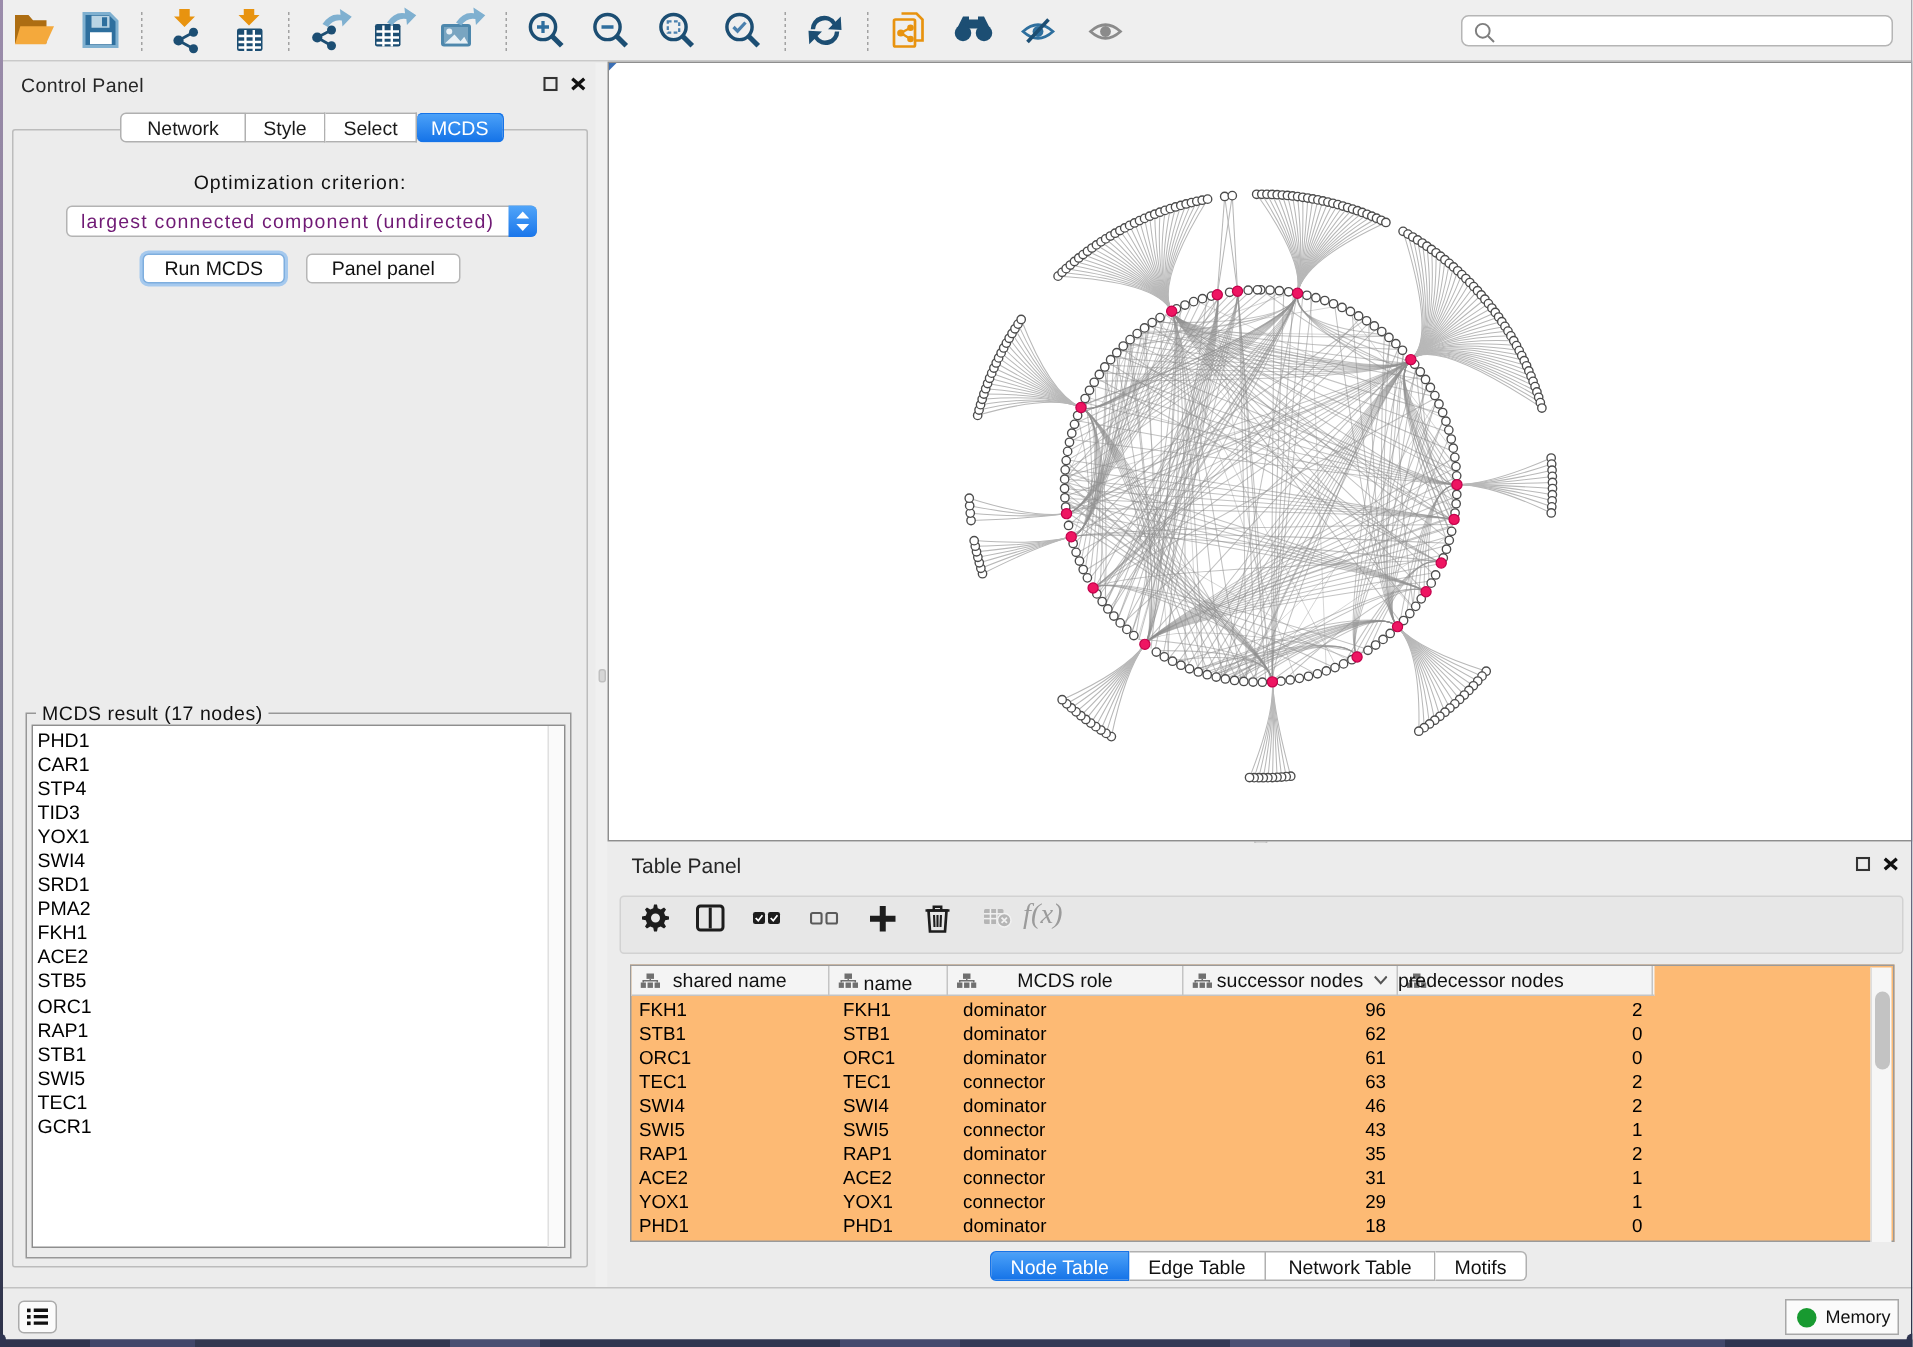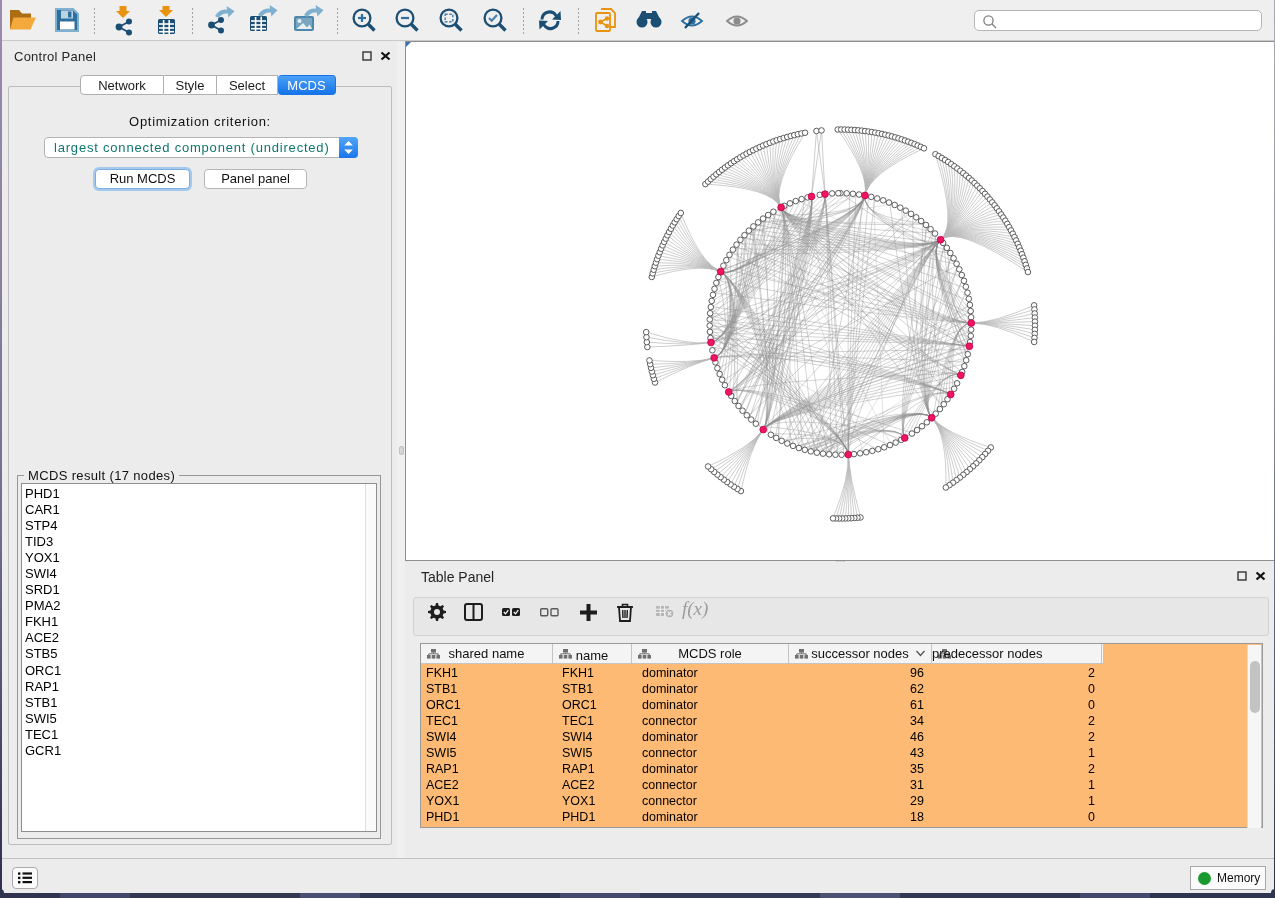--- a/index.html
+++ b/index.html
@@ -22,21 +22,21 @@
   #leftpanel { left:0; top:42px; width:400px; height:816px; background:#ececec; }
   #cptitle { left:14px; top:49px; font-size:13px; color:#262626; letter-spacing:0.25px; }
   .winbtns { position:absolute; top:51px; display:flex; gap:8px; }
   #cpbox { left:8px; top:86px; width:384px; height:759px; border:1px solid #bcbcbc; border-radius:2px; background:#ececec; }
   #tabs { left:80px; top:75px; height:20px; display:flex; font-size:13px; color:#1a1a1a; }
   .tab { background:#fff; border:1px solid #b0b0b0; border-left:none; line-height:19px; text-align:center; }
   .tab.first { border-left:1px solid #b0b0b0; border-radius:4px 0 0 4px; }
   .tab.sel { background:linear-gradient(#4ba1f8,#1674e8); border-color:#1674e8; color:#fff; border-radius:4px; }
   #optlabel { left:0px; top:114px; width:400px; text-align:center; font-size:13px; color:#111; letter-spacing:0.7px; }
   #dropdown { left:44px; top:137px; width:314px; height:21px; background:#fff; border:1px solid #b3b3b3; border-radius:4px;
-              font-size:13px; color:#0f766e; line-height:19px; padding-left:9px; letter-spacing:0.8px; }
+              font-size:13px; color:#701a75; line-height:19px; padding-left:9px; letter-spacing:0.8px; }
   #ddbtn { position:absolute; right:-1px; top:-1px; width:19px; height:21px; border-radius:0 4px 4px 0;
            background:linear-gradient(#51a5f9,#1a76ea); }
   .btn { position:absolute; height:20px; background:#fff; border:1px solid #b6b6b6; border-radius:4px;
          font-size:13px; color:#111; text-align:center; line-height:18px; }
   #runbtn { left:95px; top:169px; width:95px; box-shadow:0 0 0 2px #a5c9ee; border-color:#7eaede; }
   #closebtn { left:204px; top:169px; width:103px; }
   #fieldset { left:17px; top:475px; width:364px; height:364px; border:1px solid #979797; }
   #legend { left:24px; top:468px; background:#ececec; padding:0 4px; font-size:13px; color:#111; letter-spacing:0.35px; }
   #mcdslist { left:21px; top:483px; width:356px; height:349px; background:#fff; border:1px solid #8e8e8e;
               font-size:13px; color:#000; padding:2px 0 0 3px; line-height:16.05px; }
@@ -1194,21 +1194,21 @@
           <span class="cell" style="left:5px">ORC1</span>
           <span class="cell" style="left:141px">ORC1</span>
           <span class="cell" style="left:221px">dominator</span>
           <span class="cell num" style="left:368px;width:135px">61</span>
           <span class="cell num" style="left:511px;width:163px">0</span>
         </div>
         <div class="row" style="top: 48px; left: 0px; width: 682px;">
           <span class="cell" style="left:5px">TEC1</span>
           <span class="cell" style="left:141px">TEC1</span>
           <span class="cell" style="left:221px">connector</span>
-          <span class="cell num" style="left:368px;width:135px">34</span>
+          <span class="cell num" style="left:368px;width:135px">63</span>
           <span class="cell num" style="left:511px;width:163px">2</span>
         </div>
         <div class="row" style="top: 64px; left: 0px; width: 682px;">
           <span class="cell" style="left:5px">SWI4</span>
           <span class="cell" style="left:141px">SWI4</span>
           <span class="cell" style="left:221px">dominator</span>
           <span class="cell num" style="left:368px;width:135px">46</span>
           <span class="cell num" style="left:511px;width:163px">2</span>
         </div>
         <div class="row" style="top: 80px; left: 0px; width: 682px;">
@@ -1243,20 +1243,26 @@
           <span class="cell" style="left:5px">PHD1</span>
           <span class="cell" style="left:141px">PHD1</span>
           <span class="cell" style="left:221px">dominator</span>
           <span class="cell num" style="left:368px;width:135px">18</span>
           <span class="cell num" style="left:511px;width:163px">0</span>
         </div>
       </div>
       <div id="tscroll">
         <div id="tthumb"></div>
       </div>
+    </div>
+    <div id="bottabs">
+      <div class="btab sel" style="width:93px">Node Table</div>
+      <div class="btab" style="width:91px">Edge Table</div>
+      <div class="btab" style="width:113px">Network Table</div>
+      <div class="btab last" style="width:61px">Motifs</div>
     </div>
   </div>
 
   <div id="statusbar" class="abs">
     <div id="listicon"><svg width="24" height="20" viewBox="0 0 24 20">
         <g stroke="#111" stroke-width="2.2">
           <line x1="9.5" y1="5.5" x2="19" y2="5.5"></line>
           <line x1="9.5" y1="9.8" x2="19" y2="9.8"></line>
           <line x1="9.5" y1="14.1" x2="19" y2="14.1"></line>
         </g>

